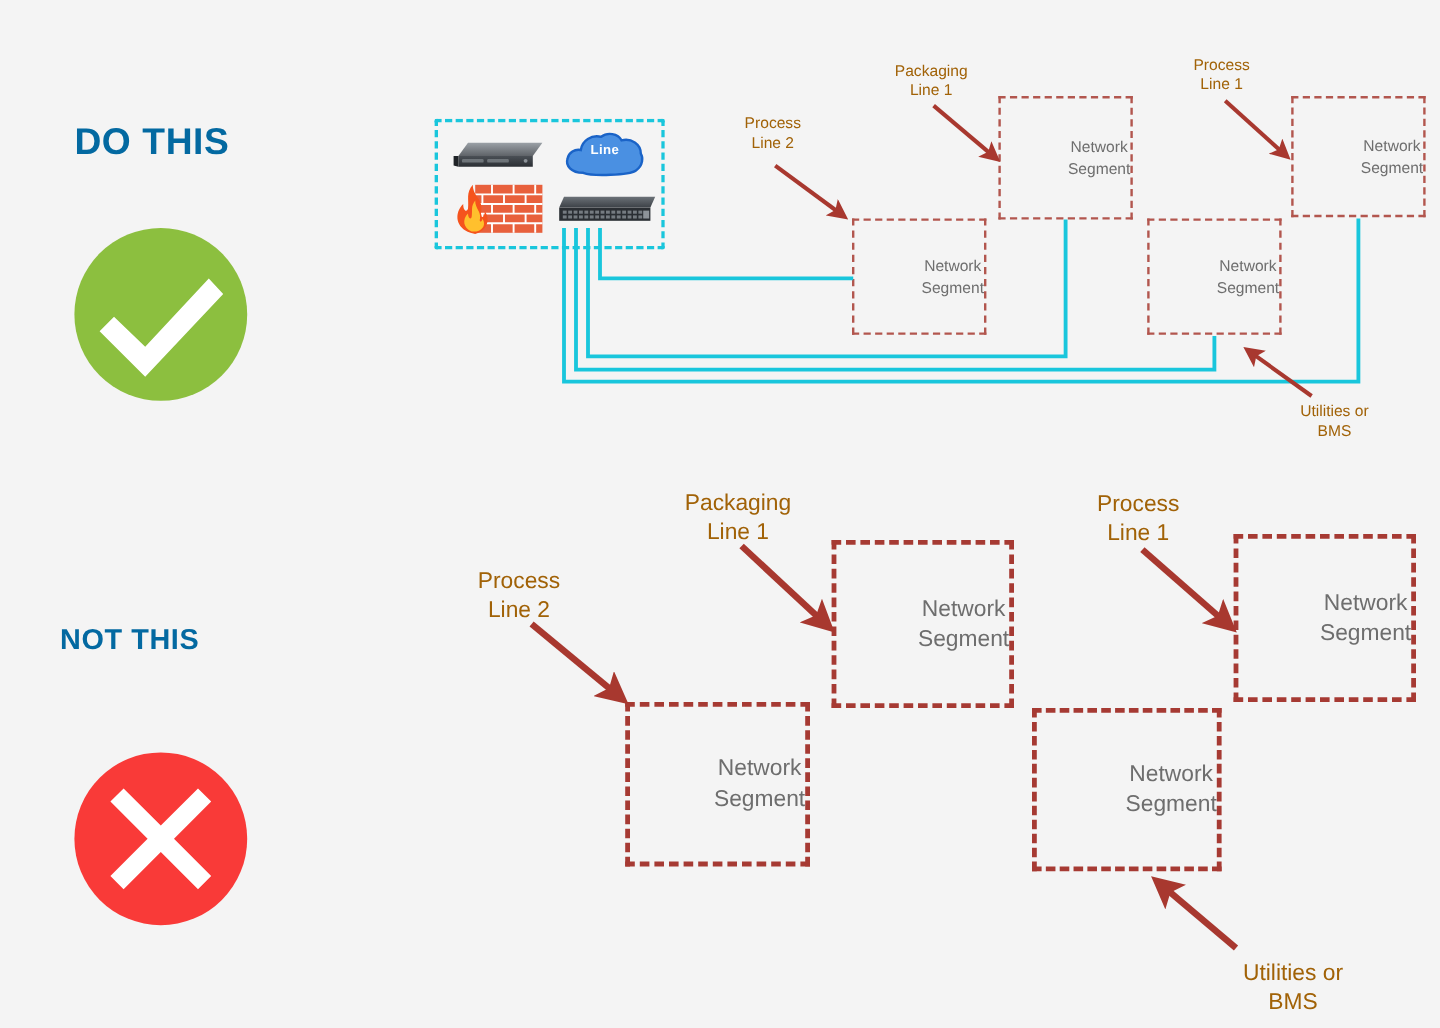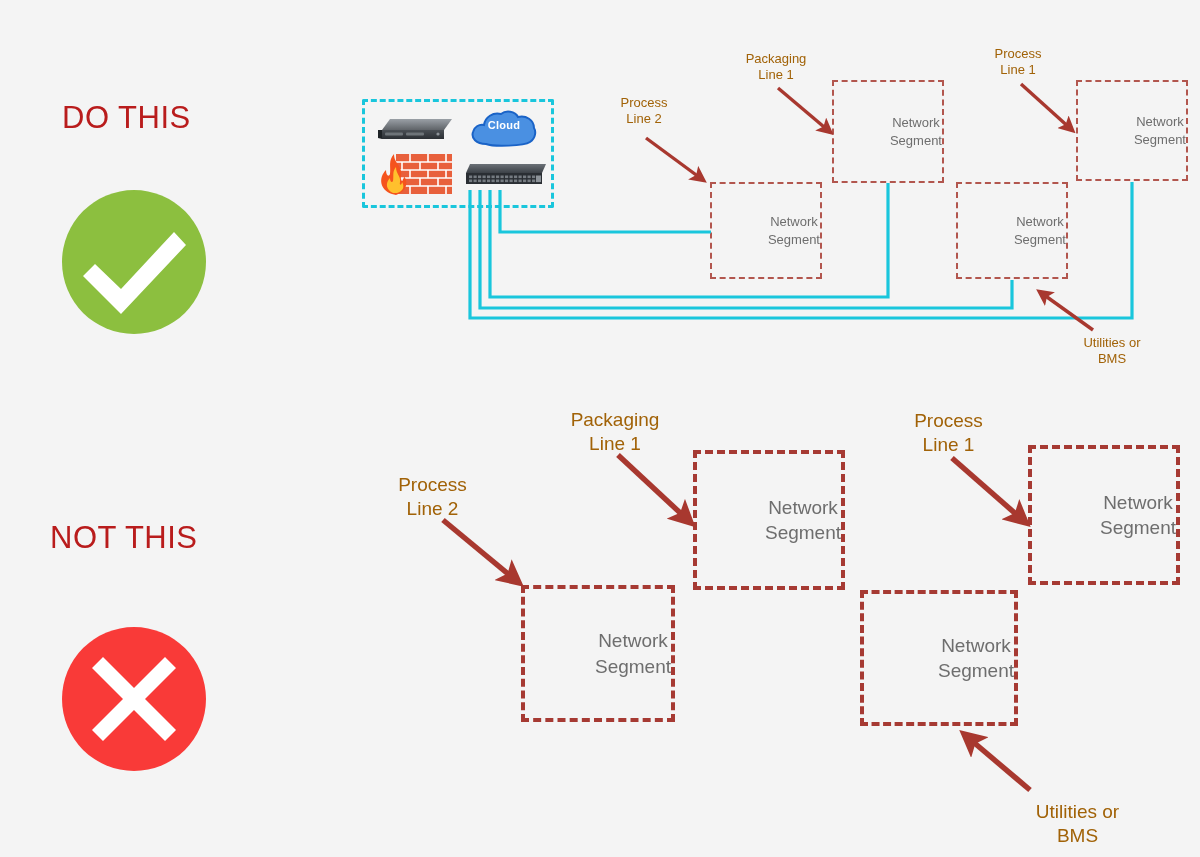--- a/index.html
+++ b/index.html
@@ -18,27 +18,27 @@
   #stage {
     position: absolute;
     left: 0; top: 0;
     width: 1200px;
     height: 857px;
   }
 
   
   .verdict-title {
     position: absolute;
-    font-weight: normal;
-    color: #b91c1c;
+    font-weight: bold;
+    color: #0369a1;
     letter-spacing: 0.5px;
     white-space: nowrap;
   }
   #do-this-title { left: 62px; top: 100px; font-size: 31px; }
-  #not-this-title { left: 50px; top: 520px; font-size: 31px; }
+  #not-this-title { left: 50px; top: 520px; font-size: 24px; }
 
   .verdict-badge {
     position: absolute;
     border-radius: 50%;
   }
   #check-badge {
     left: 62px; top: 190px;
     width: 144px; height: 144px;
     background: #8cbf3f;
   }
@@ -204,21 +204,21 @@
     <rect x="30" y="19.5" width="18" height="3" fill="#6e7479" rx="1"></rect>
     <circle cx="62" cy="21" r="1.6" fill="#8d9399"></circle>
     <polygon points="2,17 6,17 6,26 2,25" fill="#1f2327"></polygon>
   </svg>
 
   <svg class="device" id="cloud-icon" viewBox="0 0 72 42">
     <path d="M18,36 C8,36 3,30 5,24 C6,19 11,16 16,17 C17,9 25,4 33,6
              C38,2 47,3 50,9 C58,7 66,12 66,20 C68,23 68,30 62,34
              C56,38 26,39 18,36 Z" fill="#4a90e2" stroke="#1a63c7" stroke-width="2"></path>
   </svg>
-  <div id="cloud-label">Cloud</div>
+  <div id="cloud-label">Line</div>
 
   <svg class="device" id="firewall-icon" viewBox="0 0 78 44">
     <g>
       <rect x="20" y="2" width="56" height="40" fill="#e8603c"></rect>
       <g stroke="#ffffff" stroke-width="1.6">
         <line x1="20" y1="10" x2="76" y2="10"></line>
         <line x1="20" y1="18" x2="76" y2="18"></line>
         <line x1="20" y1="26" x2="76" y2="26"></line>
         <line x1="20" y1="34" x2="76" y2="34"></line>
         <line x1="34" y1="2" x2="34" y2="10"></line>

